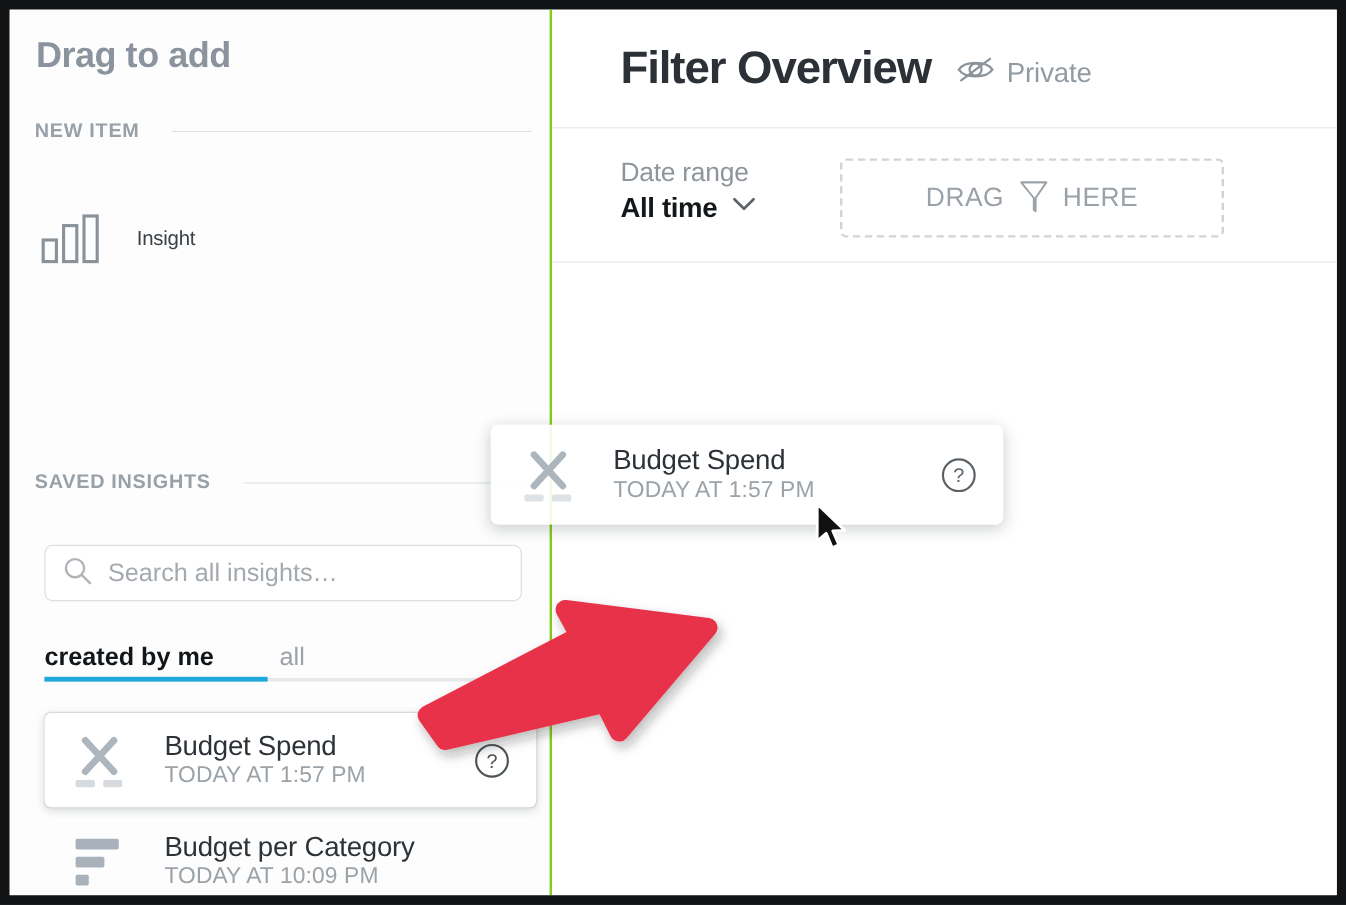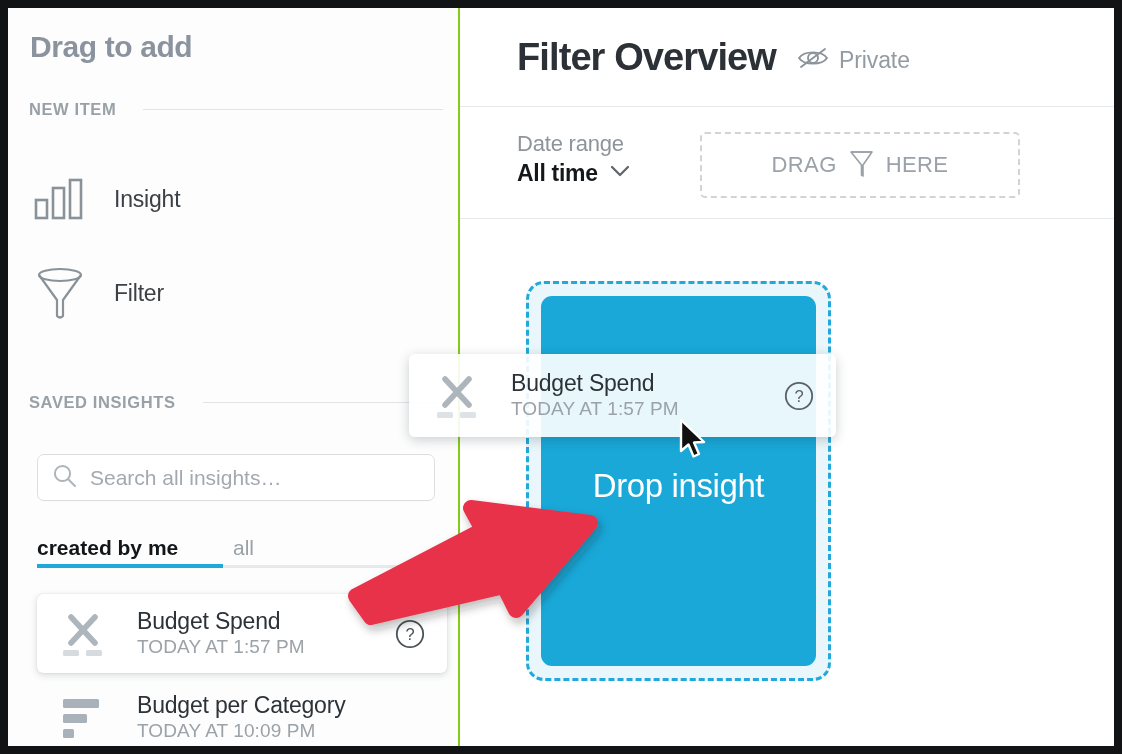--- a/index.html
+++ b/index.html
@@ -66,21 +66,21 @@
     left: 24px;
     display: flex;
     align-items: center;
     gap: 26px;
     height: 56px;
     cursor: grab;
   }
   #row-insight { top: 163px; }
   #row-filter  { top: 257px; }
   .new-item-row .ni-label {
-    font-size: 23px;
+    font-size: 17px;
     color: #3b4146;
     letter-spacing: -0.2px;
   }
   .icon-box {
     width: 56px; height: 52px;
     display: flex; align-items: center; justify-content: center;
   }
 
   
   #search-wrap {
@@ -336,29 +336,20 @@
       <span class="icon-box">
         <svg width="52" height="42" viewBox="0 0 52 42">
           <rect x="2" y="22" width="11" height="18" fill="none" stroke="#8a9299" stroke-width="2.6"></rect>
           <rect x="19" y="10" width="11" height="30" fill="none" stroke="#8a9299" stroke-width="2.6"></rect>
           <rect x="36" y="2" width="11" height="38" fill="none" stroke="#8a9299" stroke-width="2.6"></rect>
         </svg>
       </span>
       <span class="ni-label">Insight</span>
     </div>
 
-    <div class="new-item-row" id="row-filter">
-      <span class="icon-box">
-        <svg width="50" height="52" viewBox="0 0 50 52">
-          <ellipse cx="25" cy="8" rx="21" ry="6" fill="none" stroke="#8a9299" stroke-width="2.2"></ellipse>
-          <path d="M4 8 L22 33 L22 49 Q25 52 28 49 L28 33 L46 8" fill="none" stroke="#8a9299" stroke-width="2.2" stroke-linejoin="round"></path>
-        </svg>
-      </span>
-      <span class="ni-label">Filter</span>
-    </div>
 
     <div class="section-head" id="sec-saved">
       <span class="lbl">SAVED INSIGHTS</span>
       <span class="rule"></span>
     </div>
 
     <div id="search-wrap">
       <span>
         <svg width="25" height="25" viewBox="0 0 25 25">
           <circle cx="10.5" cy="10.5" r="7.6" fill="none" stroke="#aeb4b9" stroke-width="2"></circle>
@@ -448,25 +439,20 @@
           <svg width="25" height="30" viewBox="0 0 25 30">
             <path d="M2 4 L12.5 17 L12.5 27 L14 28 L14 17 L23 4 Z" fill="none" stroke="#9aa1a8" stroke-width="1.6" stroke-linejoin="round"></path>
             <line x1="2" y1="4" x2="23" y2="4" stroke="#9aa1a8" stroke-width="1.6"></line>
           </svg>
         </span>
         <span class="dz-word">HERE</span>
       </div>
 
     </div>
 
-    <div id="drop-target">
-      <div id="drop-card">
-        <span id="drop-card-label">Drop insight</span>
-      </div>
-    </div>
 
     <div id="drag-ghost">
       <span class="icon-box">
         <svg width="48" height="48" viewBox="0 0 48 48">
           <path d="M10 7 L34 33" stroke="#aeb6bd" stroke-width="5.6" stroke-linecap="round"></path>
           <path d="M34 7 L10 33" stroke="#aeb6bd" stroke-width="5.6" stroke-linecap="round"></path>
           <rect x="2" y="40" width="16" height="6" rx="1.6" fill="#dde2e6"></rect>
           <rect x="25" y="40" width="16" height="6" rx="1.6" fill="#dde2e6"></rect>
         </svg>
       </span>

